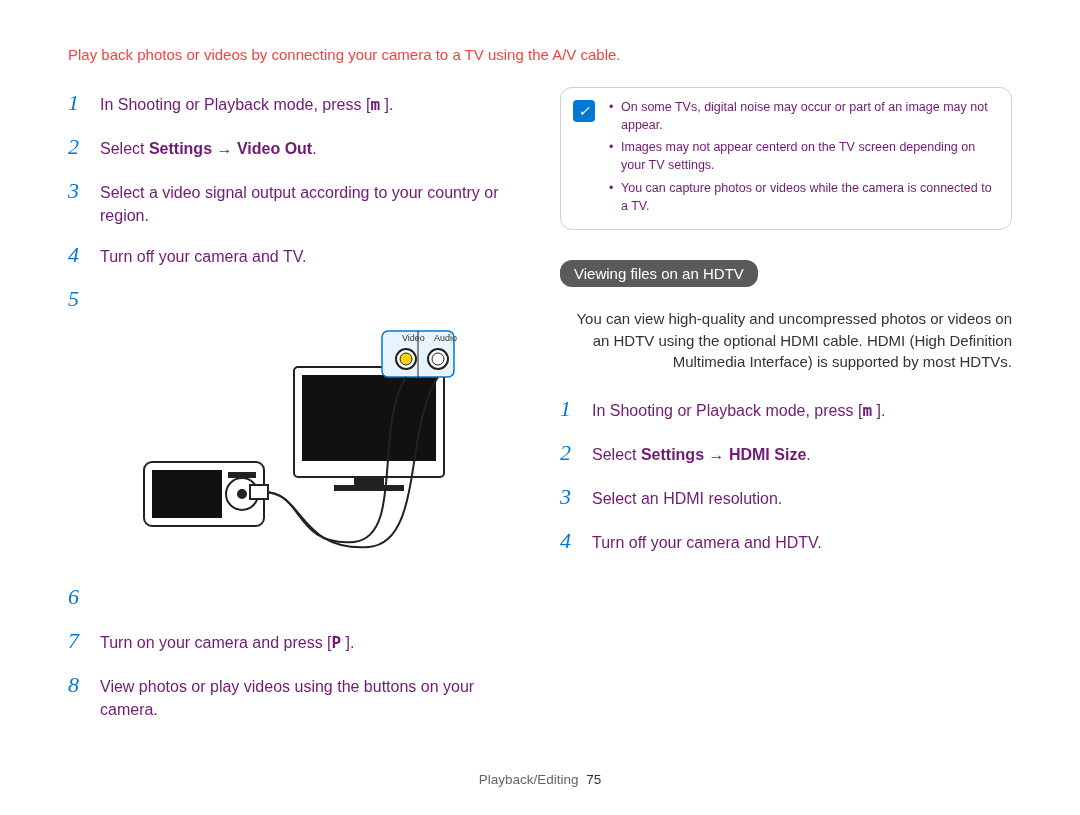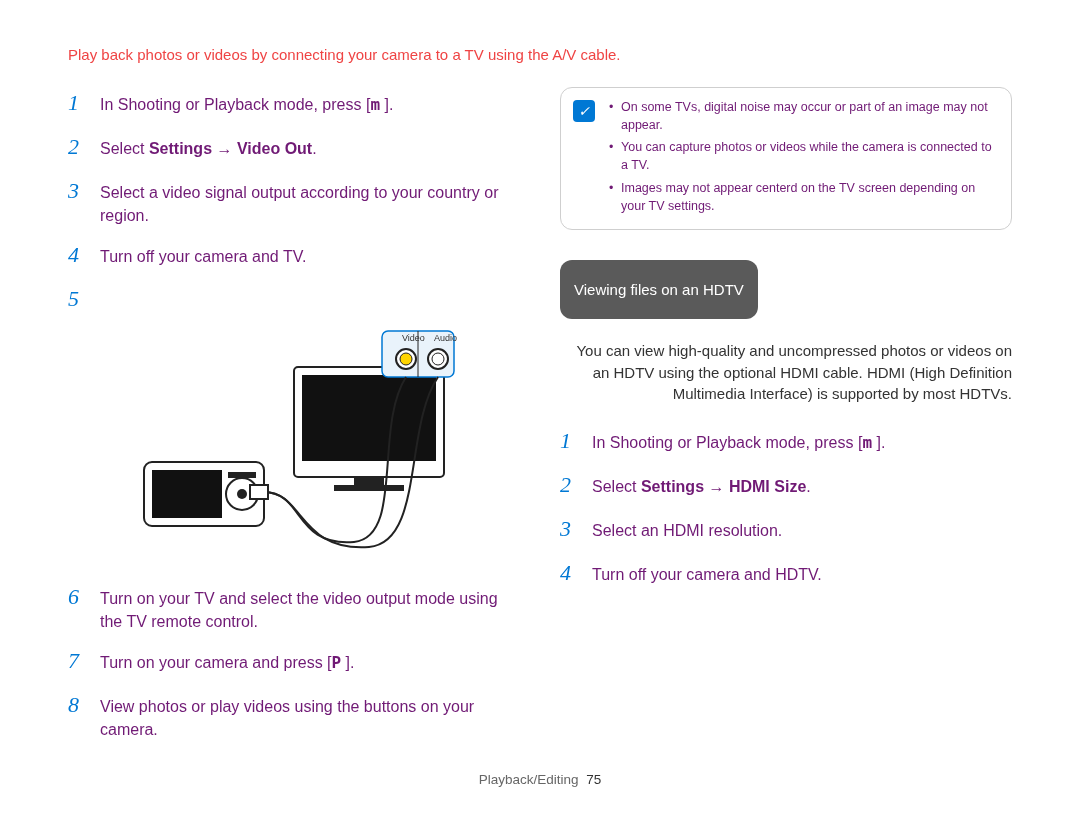--- a/index.html
+++ b/index.html
@@ -122,21 +122,21 @@
     content: "•";
     position: absolute;
     left: 0;
     top: 0;
   }
   .subheading-pill {
     display: inline-block;
     background: #5a5a5a;
     color: #fff;
     font-size: 15px;
-    padding: 21px 14px;
+    padding: 5px 14px;
     border-radius: 12px;
     margin-bottom: 6px;
   }
   .para {
     font-size: 15px;
     color: #333;
     line-height: 1.45;
     margin-bottom: 20px;
     text-align: right;
   }
@@ -218,21 +218,20 @@
           <path d="M190 165 C 230 165, 220 220, 280 215 C 330 210, 300 100, 332 50" fill="none" stroke="#222" stroke-width="2"></path>
           <path d="M190 165 C 230 165, 225 225, 295 220 C 350 215, 330 100, 364 50" fill="none" stroke="#222" stroke-width="2"></path>
 
           <rect x="176" y="158" width="18" height="14" fill="#fff" stroke="#222" stroke-width="2"></rect>
         </svg>
       </div>
 
       <ul class="step-list">
         <li>
           <span class="step-num">6</span>
-          <span class="step-text">Turn on your TV and select the video output mode using the TV remote control.</span>
         </li>
         <li>
           <span class="step-num">7</span>
           <span class="step-text">
             <span>Turn on your camera and press [</span><span class="strong bracket">P</span><span>    ].</span>
           </span>
         </li>
         <li>
           <span class="step-num">8</span>
           <span class="step-text">View photos or play videos using the buttons on your camera.</span>
@@ -240,22 +239,22 @@
       </ul>
     </div>
 
     <div class="col-right">
       <div class="notebox">
         <div class="note-icon">
             <span>✓</span>
           </div>
         <ul class="note-list">
           <li>On some TVs, digital noise may occur or part of an image may not appear.</li>
+          <li>Images may not appear centerd on the TV screen depending on your TV settings.</li>
           <li>You can capture photos or videos while the camera is connected to a TV.</li>
-          <li>Images may not appear centerd on the TV screen depending on your TV settings.</li>
         </ul>
       </div>
 
       <div class="subheading-pill">Viewing files on an HDTV</div>
       <p class="para">You can view high-quality and uncompressed photos or videos on an HDTV using the optional HDMI cable. HDMI (High Definition Multimedia Interface) is supported by most HDTVs.</p>
 
       <ul class="step-list">
         <li>
           <span class="step-num">1</span>
           <span class="step-text">

